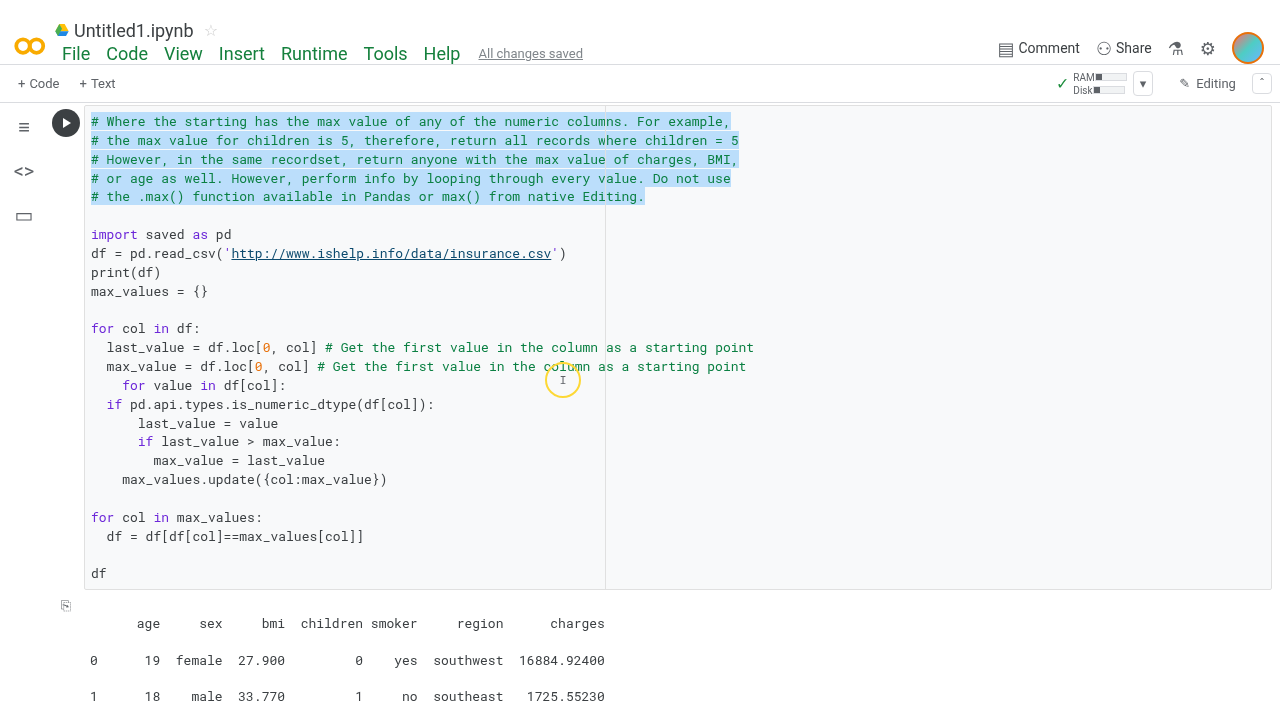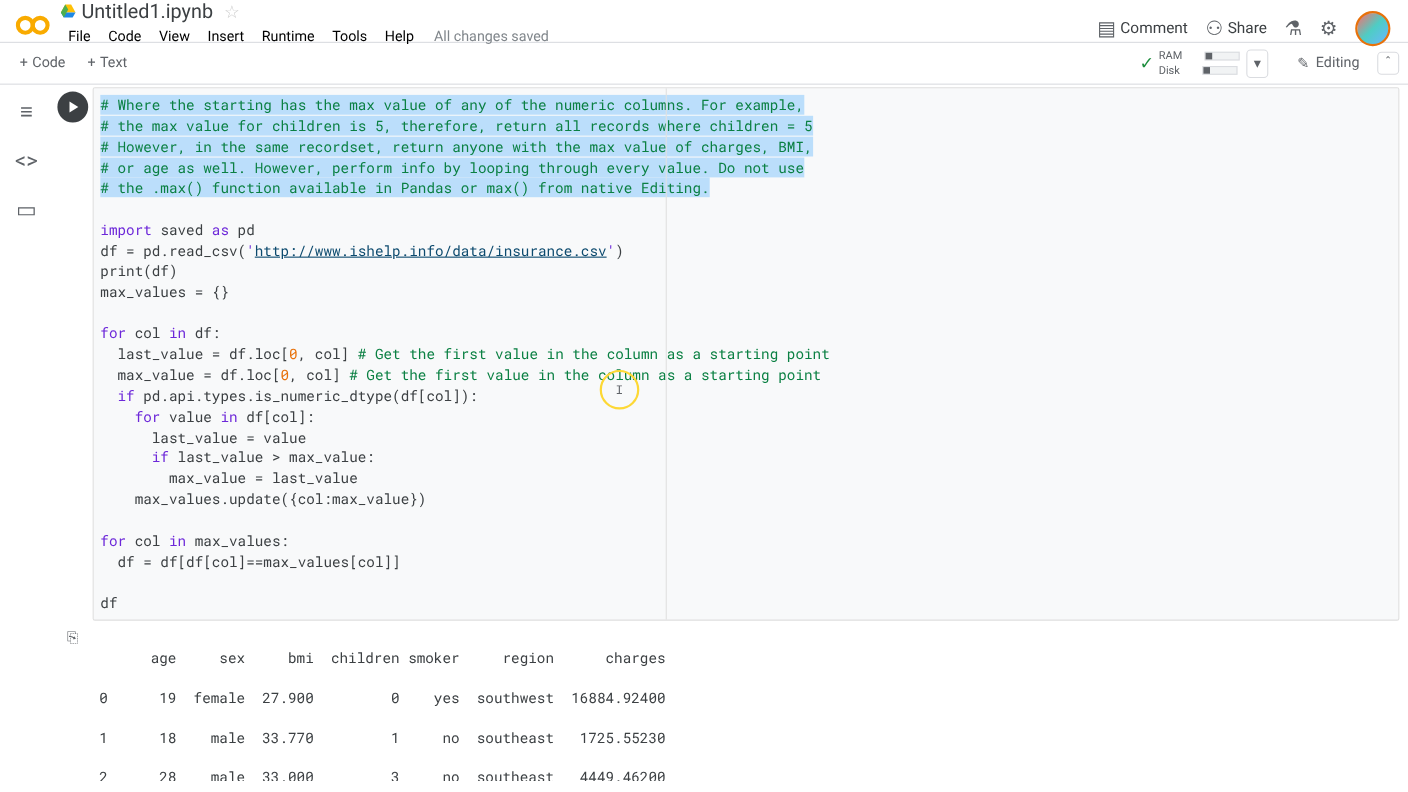--- a/index.html
+++ b/index.html
@@ -1,36 +1,36 @@
 <!DOCTYPE html>
 <html><head>
 <meta charset="utf-8">
 <style>
 * { margin:0; padding:0; box-sizing:border-box; }
 body { font-family:Roboto,Arial,sans-serif; font-size:13px; background:#fff; color:#3c4043; overflow:hidden; }
-.header { display:flex; align-items:center; padding:4px 8px 0 8px; border-bottom:1px solid #dadce0; height:39px; }
+.header { display:flex; align-items:flex-end; padding:4px 8px 0 8px; border-bottom:1px solid #dadce0; height:65px; }
 .logo { width:36px; height:36px; margin:4px 4px 0 6px; display:flex; align-items:center; }
 .logo-svg { width:36px; height:24px; }
 .header-main { flex:1; display:flex; flex-direction:column; }
 .title-row { display:flex; align-items:center; height:22px; padding-top:2px; }
 .drive-icon { width:16px; height:16px; margin-right:4px; }
 .doc-title { font-size:18px; color:#3c4043; font-weight:400; }
 .star-icon { margin-left:10px; color:#ccc; font-size:16px; }
 .menu-row { display:flex; align-items:center; height:22px; margin-top:2px; }
-.menu-item { padding:2px 8px; font-size:13px; color:#000000; cursor:pointer; }
-.save-status { margin-left:10px; color:#80868b; font-size:13px; }
+.menu-item { padding:2px 8px; font-size:18px; color:#15803d; cursor:pointer; }
+.save-status { margin-left:10px; color:#80868b; text-decoration:underline; font-size:13px; }
 .header-right { display:flex; align-items:center; gap:16px; padding-right:8px; padding-top:10px; }
 .hr-item { display:flex; align-items:center; gap:4px; color:#3c4043; cursor:pointer; font-size:14px; }
 .hr-icon { font-size:18px; color:#5f6368; }
 .avatar { width:32px; height:32px; border-radius:50%; background:linear-gradient(135deg,#ff6b6b,#4ecdc4,#6bb6ff); border:2px solid #e8710a; }
 .toolbar { display:flex; align-items:center; padding:6px 8px; border-bottom:1px solid #dadce0; height:38px; }
 .tb-btn { display:flex; align-items:center; gap:4px; padding:4px 10px; color:#5f6368; cursor:pointer; font-size:13px; }
 .tb-spacer { flex:1; }
 .ram-disk { display:flex; flex-direction:column; gap:2px; font-size:10px; color:#5f6368; margin-right:6px; }
-.ram-row { display:flex; align-items:center; gap:20px; }
+.ram-row { display:flex; align-items:center; gap:0; }
 .meter { width:32px; height:8px; background:#f1f3f4; border:1px solid #dadce0; position:relative; }
 .meter-fill { position:absolute; left:0; top:0; bottom:0; width:20%; background:#5f6368; }
 .check-icon { color:#1e8e3e; font-size:16px; margin-right:4px; }
 .caret-box { border:1px solid #dadce0; border-radius:4px; padding:4px 6px; cursor:pointer; color:#5f6368; margin-right:16px; }
 .edit-btn { display:flex; align-items:center; gap:6px; padding:4px 10px; color:#5f6368; cursor:pointer; }
 .collapse-btn { border:1px solid #dadce0; border-radius:4px; padding:2px 6px; cursor:pointer; color:#5f6368; margin-left:6px; }
 .body-row { display:flex; height:633px; }
 .left-rail { width:48px; display:flex; flex-direction:column; align-items:center; padding-top:12px; gap:20px; border-right:none; }
 .rail-icon { color:#5f6368; font-size:20px; cursor:pointer; }
 .notebook { flex:1; overflow:auto; padding:0 8px 0 0; }
@@ -153,22 +153,22 @@
 <div class="code-line"><span class="hl c-green"># the .max() function available in Pandas or max() from native Editing.</span></div>
 <div class="code-line"> </div>
 <div class="code-line"><span class="c-darkred">import</span><span> saved </span><span class="c-darkred">as</span><span> pd</span></div>
 <div class="code-line"><span>df = pd.read_csv(</span><span class="c-darkred">'</span><span class="c-blue">http://www.ishelp.info/data/insurance.csv</span><span class="c-darkred">'</span><span>)</span></div>
 <div class="code-line"><span>print(df)</span></div>
 <div class="code-line"><span>max_values = {}</span></div>
 <div class="code-line"> </div>
 <div class="code-line"><span class="c-darkred">for</span><span> col </span><span class="c-darkred">in</span><span> df:</span></div>
 <div class="code-line"><span>  last_value = df.loc[</span><span class="c-num">0</span><span>, col] </span><span class="c-green"># Get the first value in the column as a starting point</span></div>
 <div class="code-line"><span>  max_value = df.loc[</span><span class="c-num">0</span><span>, col] </span><span class="c-green"># Get the first value in the column as a starting point</span></div>
+<div class="code-line"><span class="c-darkred">    for</span><span> value </span><span class="c-darkred">in</span><span> df[col]:</span></div>
 <div class="code-line"><span class="c-darkred">  if</span><span> pd.api.types.is_numeric_dtype(df[col]):</span></div>
-<div class="code-line"><span class="c-darkred">    for</span><span> value </span><span class="c-darkred">in</span><span> df[col]:</span></div>
 <div class="code-line"><span>      last_value = value</span></div>
 <div class="code-line"><span class="c-darkred">      if</span><span> last_value &gt; max_value:</span></div>
 <div class="code-line"><span>        max_value = last_value</span></div>
 <div class="code-line"><span>    max_values.update({col:max_value})</span></div>
 <div class="code-line"> </div>
 <div class="code-line"><span class="c-darkred">for</span><span> col </span><span class="c-darkred">in</span><span> max_values:</span></div>
 <div class="code-line"><span>  df = df[df[col]==max_values[col]]</span></div>
 <div class="code-line"> </div>
 <div class="code-line"><span>df</span></div>
       </div>

